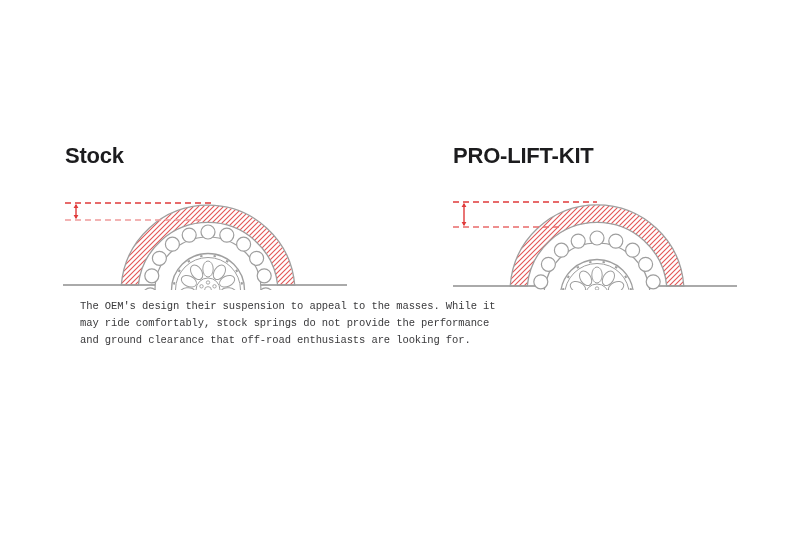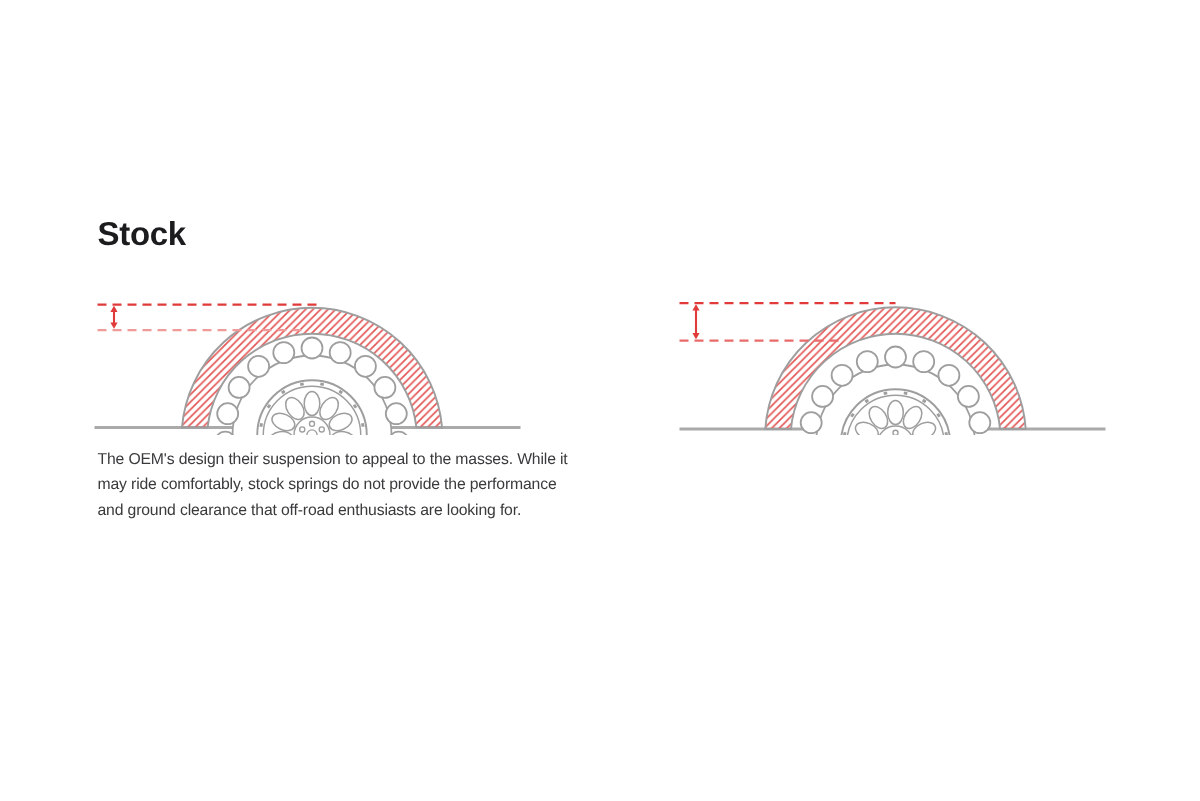--- a/index.html
+++ b/index.html
@@ -7,30 +7,31 @@
           font-family:"Liberation Sans",sans-serif;overflow:hidden;}
   .panel-title{position:absolute;top:143px;margin:0;font-size:22px;font-weight:700;
                letter-spacing:-0.2px;color:var(--heading,#1c1c1e);}
   #title-stock{left:65px;}
   #title-pro{left:453px;}
   .diagram-svg{position:absolute;top:195px;width:340px;height:100px;display:block;}
   #svg-stock{left:55px;}
   #svg-pro{left:445px;}
   .panel-desc{position:absolute;top:298px;margin:0;font-size:10.5px;line-height:17px;
               letter-spacing:-0.1px;color:var(--body,#3a3a3c);white-space:pre;}
-  #desc-stock{left:65px;}
+  #desc-stock{left:80px;font-family:Liberation Mono, monospace;}
   #desc-pro{left:453px;}
 </style>
 </head>
 <body>
 
 <div class="canvas" style="--bg: #ffffff; --heading: #1c1c1e; --body: #3a3a3c;">
 
   <h2 class="panel-title" id="title-stock">Stock</h2>
 
+  <h2 class="panel-title" id="title-pro">PRO-LIFT-KIT</h2>
 
   <svg class="diagram-svg" id="svg-stock" viewBox="0 0 340 100">
       <defs>
         <pattern id="stock-hatch" width="5" height="5" patternUnits="userSpaceOnUse">
           <path d="M-1,6 L6,-1 M-1,1 L1,-1 M4,6 L6,4" stroke="#e35555" stroke-width="1.1" fill="none"></path>
         </pattern>
         <clipPath id="stock-clip">
           <rect x="0" y="0" width="340" height="95"></rect>
         </clipPath>
       </defs>

